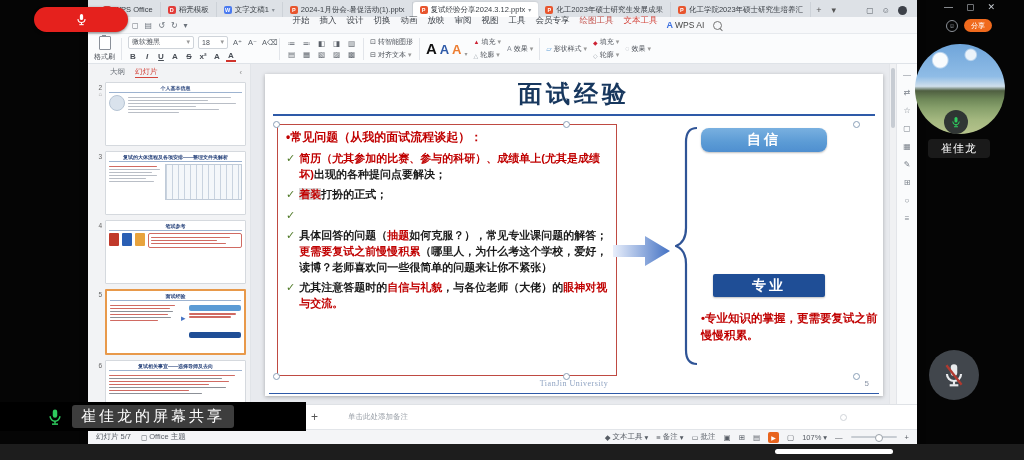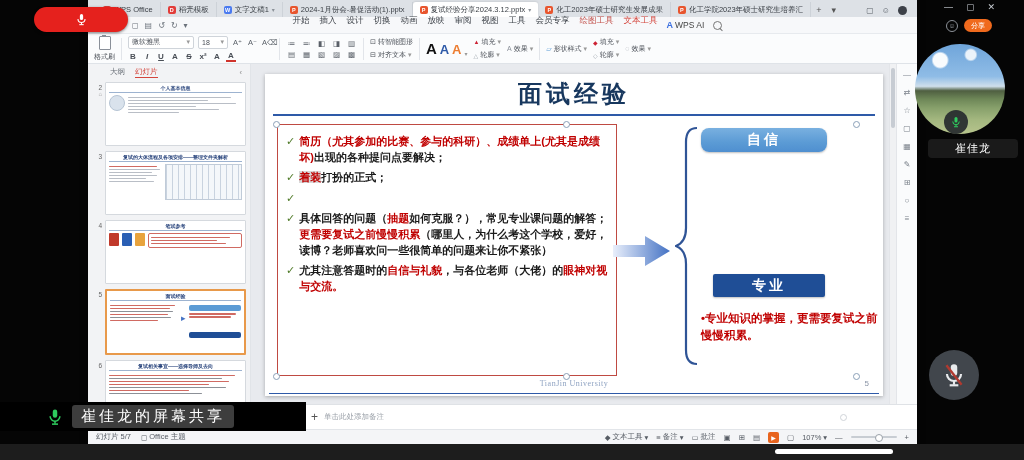--- a/index.html
+++ b/index.html
@@ -95,41 +95,41 @@
      background:linear-gradient(180deg,#79b0e0,#5b9bd5 60%,#4f8fd0);color:#fff;font-size:14px;font-weight:bold;
      display:flex;align-items:center;justify-content:center;letter-spacing:3px;box-shadow:0 1px 2px rgba(0,0,0,.25);}
   .btn-major{position:absolute;left:448px;top:200px;width:112px;height:23px;border-radius:2px;background:#1f4e96;color:#fff;
      font-size:14px;font-weight:bold;display:flex;align-items:center;justify-content:center;letter-spacing:3px;box-shadow:0 1px 2px rgba(0,0,0,.25);}
   .s-redtxt{position:absolute;font-size:11.5px;font-weight:bold;color:#c00000;line-height:1.45;width:178px;}
   .s-footer{position:absolute;bottom:8px;left:0;right:0;text-align:center;font-size:8px;color:#8fa3c2;font-family:"Liberation Serif",serif;letter-spacing:.5px;}
   .s-page{position:absolute;bottom:8px;right:14px;font-size:8px;color:#8a94a6;}
   
   .notesrow{height:24px;border-top:1px solid #dfe2e6;display:flex;align-items:center;flex:none;background:#fff;}
   .addslide{width:230px;display:flex;justify-content:flex-end;padding-right:6px;color:#555;font-size:12px;}
-  .notes-ph{font-size:7.5px;color:#9aa0a8;}
+  .notes-ph{font-size:7.5px;color:#9aa0a8;margin-left:24px;}
   .notes-dot{width:5px;height:5px;border-radius:50%;background:#fff;border:1px solid #d0d4d9;margin-left:auto;margin-right:70px;}
   .statusbar{height:14px;background:#f4f5f7;border-top:1px solid #e2e5e9;display:flex;align-items:center;font-size:7.5px;color:#565c64;padding:0 8px;gap:10px;flex:none;}
   .statusbar .right{margin-left:auto;display:flex;align-items:center;gap:8px;}
   .sb-item{display:flex;align-items:center;gap:2px;}
   .sb-play{width:11px;height:11px;background:#e8641e;border-radius:2px;color:#fff;font-size:6px;display:flex;align-items:center;justify-content:center;}
   .zslider{width:46px;height:2px;background:#c8cdd3;border-radius:1px;position:relative;}
   .zslider .knob{position:absolute;left:24px;top:-2px;width:6px;height:6px;border-radius:50%;background:#fff;border:1px solid #9aa1a9;}
   
   .mic-pill{position:absolute;left:34px;top:7px;width:94px;height:25px;border-radius:13px;background:#e5211d;display:flex;align-items:center;justify-content:center;box-shadow:0 1px 3px rgba(0,0,0,.5);}
   .mtg-controls{position:absolute;left:944px;top:2px;display:flex;gap:13px;color:#c9ced4;font-size:9px;}
   .mtg-sub{position:absolute;left:946px;top:19px;display:flex;align-items:center;gap:6px;}
   .mtg-sub .face{width:10px;height:10px;border-radius:50%;border:1px solid #8d9299;color:#9ba1a8;font-size:7px;line-height:9px;text-align:center;}
   .mtg-share{height:13px;padding:0 7px;border-radius:7px;background:#f06a1d;color:#fff;font-size:7px;display:flex;align-items:center;}
   .avatar{position:absolute;left:915px;top:44px;width:90px;height:90px;border-radius:50%;overflow:hidden;
     background:
       radial-gradient(circle at 28% 18%, rgba(255,255,255,.95) 0 7%, rgba(255,255,255,0) 9%),
       radial-gradient(circle at 62% 12%, rgba(255,255,255,.85) 0 5%, rgba(255,255,255,0) 7%),
       linear-gradient(180deg,#6fa5da 0%,#8fbce6 36%,#cfdfec 47%,#4f5f41 52%,#6d8657 61%,#87a06b 71%,#a3b77f 84%,#b7c48d 100%);}
   .mic-badge{position:absolute;left:944px;top:110px;width:24px;height:24px;border-radius:50%;background:rgba(38,42,46,.92);display:flex;align-items:center;justify-content:center;}
-  .name-pill{position:absolute;left:928px;top:139px;background:rgba(30,30,30,.85);border-radius:4px;color:#fff;font-size:11px;padding:2px 27px;letter-spacing:1px;}
+  .name-pill{position:absolute;left:928px;top:139px;background:rgba(30,30,30,.85);border-radius:4px;color:#fff;font-size:11px;padding:2px 13px;letter-spacing:1px;}
   .mute-btn{position:absolute;left:929px;top:350px;width:50px;height:50px;border-radius:50%;background:#41464c;display:flex;align-items:center;justify-content:center;}
   .share-strip{position:absolute;left:0;top:402px;width:306px;height:29px;background:#000;display:flex;align-items:center;gap:8px;padding-left:46px;box-sizing:border-box;}
   .share-box{background:#3d3d3d;border-radius:3px;color:#fff;font-size:15px;letter-spacing:3px;padding:2px 9px;white-space:nowrap;}
   .taskbar{position:absolute;left:0;top:444px;width:1024px;height:16px;background:#1d1d1d;}
   .task-pill{position:absolute;left:775px;top:449px;width:118px;height:5px;border-radius:2.5px;background:#fff;}
 </style>
 </head>
 <body>
 
 <div class="stage">
@@ -426,20 +426,21 @@
             </div>
           </div>
       </div>
 
       <div class="slidearea">
         <div class="slide">
           <div class="s-title">面试经验</div>
           <div class="s-titleline"></div>
 
           <div class="s-box">
+            <div class="s-head">•常见问题（从我的面试流程谈起）：</div>
             <div id="checklist">
                 <div class="chk-item">
                   <span class="chk">✓</span>
                   <span><span class="seg-r">简历（尤其参加的比赛、参与的科研）、成绩单上(尤其是成绩坏)</span><span class="seg-k">出现的各种提问点要解决；</span></span>
                 </div>
                 <div class="chk-item">
                   <span class="chk">✓</span>
                   <span><span class="seg-h">着装</span><span class="seg-k">打扮的正式；</span></span>
                 </div>
                 <div class="chk-item">

